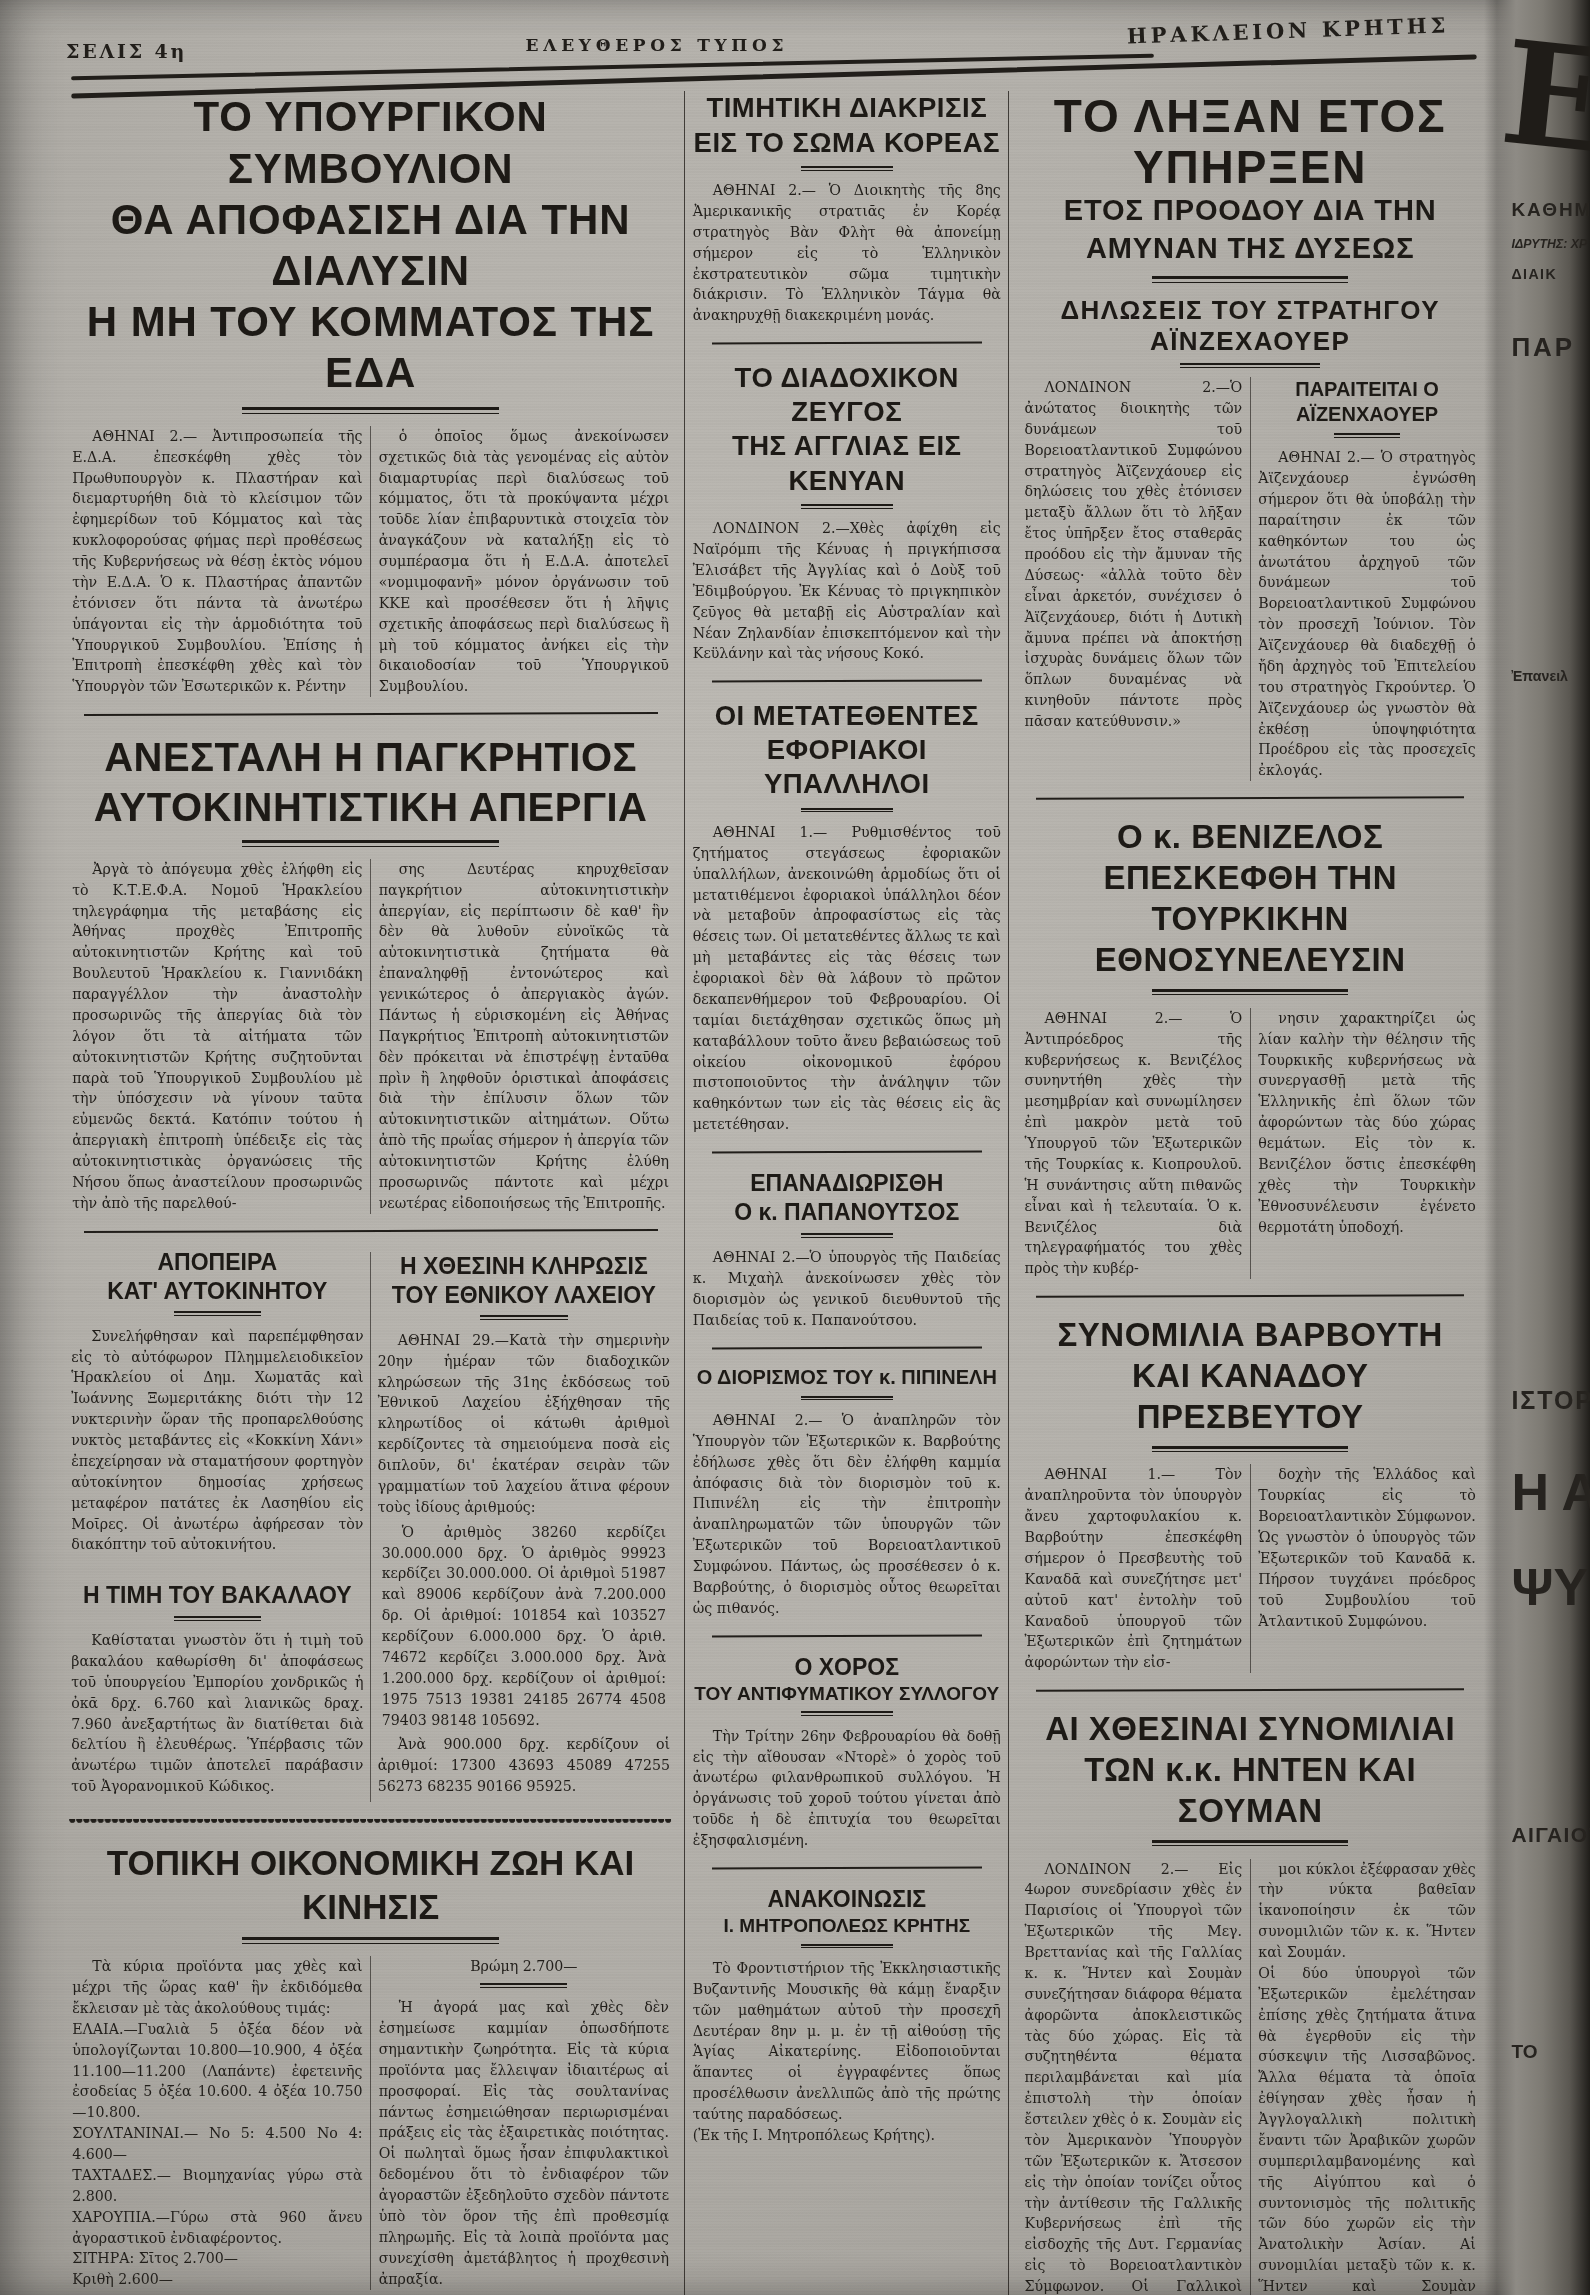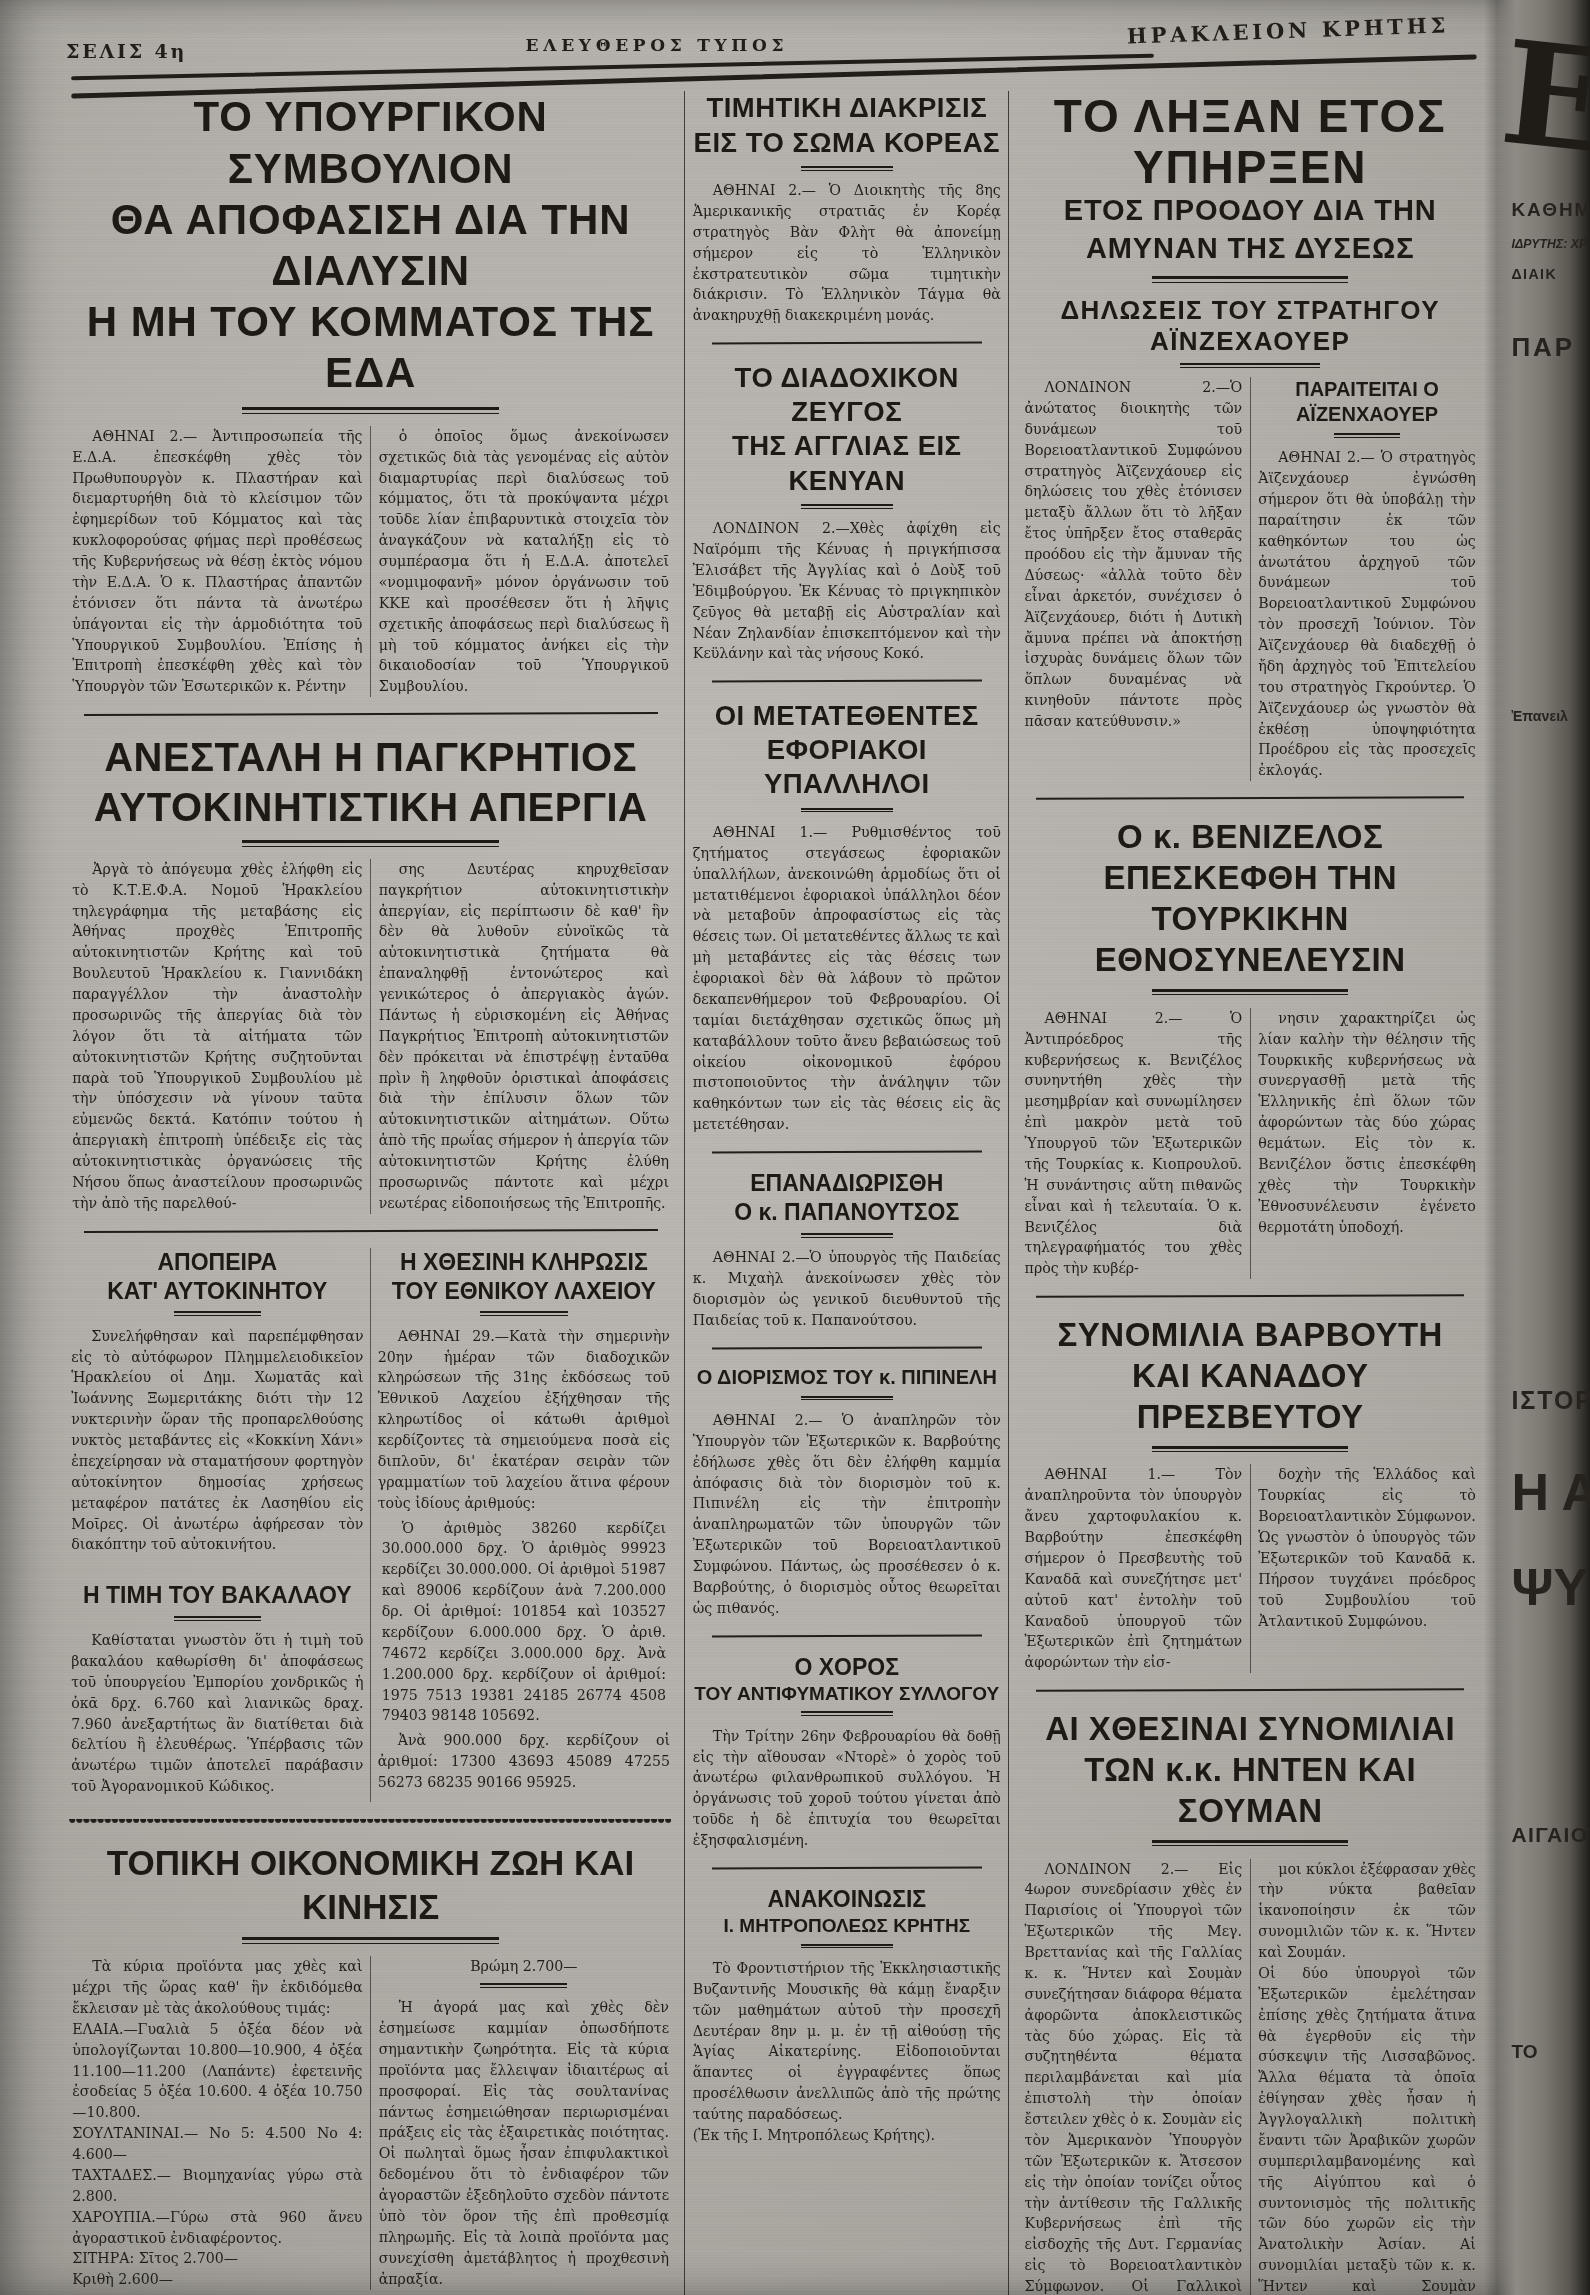--- a/index.html
+++ b/index.html
@@ -36,32 +36,32 @@
   .hl-rule{width:42%;margin:8.5px auto 12.3px auto;border-top:3.3px solid #1d1a16;border-bottom:1.4px solid #1d1a16;height:2.4px;}
   .hl-rule.small{width:30%;margin:5.7px auto 9.5px auto;border-top:2.4px solid #1d1a16;height:1.9px;}
   .divider{height:2.4px;background:#211e1a;margin:16px 19px;transform:rotate(-.2deg);}
   .zigzag{height:5.7px;margin:17px 4.7px;background:radial-gradient(circle at 3.3px 0.9px,#211e1a 2.8px,transparent 3.3px);background-size:7.1px 5.7px;background-repeat:repeat-x;}
   .twocol{display:flex;}
   .twocol>div{flex:1;padding:0 7.6px;}
   .twocol>div+div{border-left:0.9px solid rgba(25,22,18,.6);}
   .bodytext{font-size:14.2px;line-height:1.47;text-align:justify;text-indent:20px;white-space:pre-line;}
   .center{text-align:center;text-indent:0;}
   .article{margin-bottom:4.7px;}
-  .subrow{display:flex;}
+  .subrow{display:flex;align-items:flex-end;}
   .subrow>div{flex:1;padding:0 6.6px;}
   .subrow>div+div{border-left:0.9px solid rgba(25,22,18,.6);}
   .fold{position:absolute;top:0;right:0;width:107px;height:2295px;overflow:hidden;
     background:linear-gradient(90deg, rgba(0,0,0,0) 0%, rgba(30,28,25,.28) 12%, #8e8b85 30%, #7d7a73 55%, #5a5751 80%, #1c1a17 100%);}
   .fold .frag{position:absolute;left:27.5px;font-family:"Liberation Sans","DejaVu Sans",sans-serif;font-weight:700;color:#26231f;white-space:nowrap;}
   .fold .logo{font-family:"DejaVu Serif",serif;font-size:142px;font-weight:700;top:14.2px;left:19px;transform:rotate(6deg);color:#1f1c18;}
   .f2{top:199px;font-size:19px;letter-spacing:1.9px;}
   .f3{top:237px;font-size:12.3px;font-style:italic;}
   .f4{top:266px;font-size:14.2px;letter-spacing:1.4px;}
   .f5{top:332px;font-size:26px;letter-spacing:2.8px;}
-  .f6{top:708px;font-size:14.2px;font-family:"DejaVu Serif",serif;font-weight:400;}
+  .f6{top:668px;font-size:14.2px;font-family:"DejaVu Serif",serif;font-weight:400;}
   .f7{top:1386px;font-size:25px;letter-spacing:1.9px;}
   .f8{top:1462px;font-size:52px;}
   .f9{top:1557px;font-size:52px;}
   .f10{top:1823px;font-size:21px;letter-spacing:1.4px;}
   .f11{top:2041px;font-size:19px;}
 </style>
 </head>
 <body>
 
 <div class="sheet">

